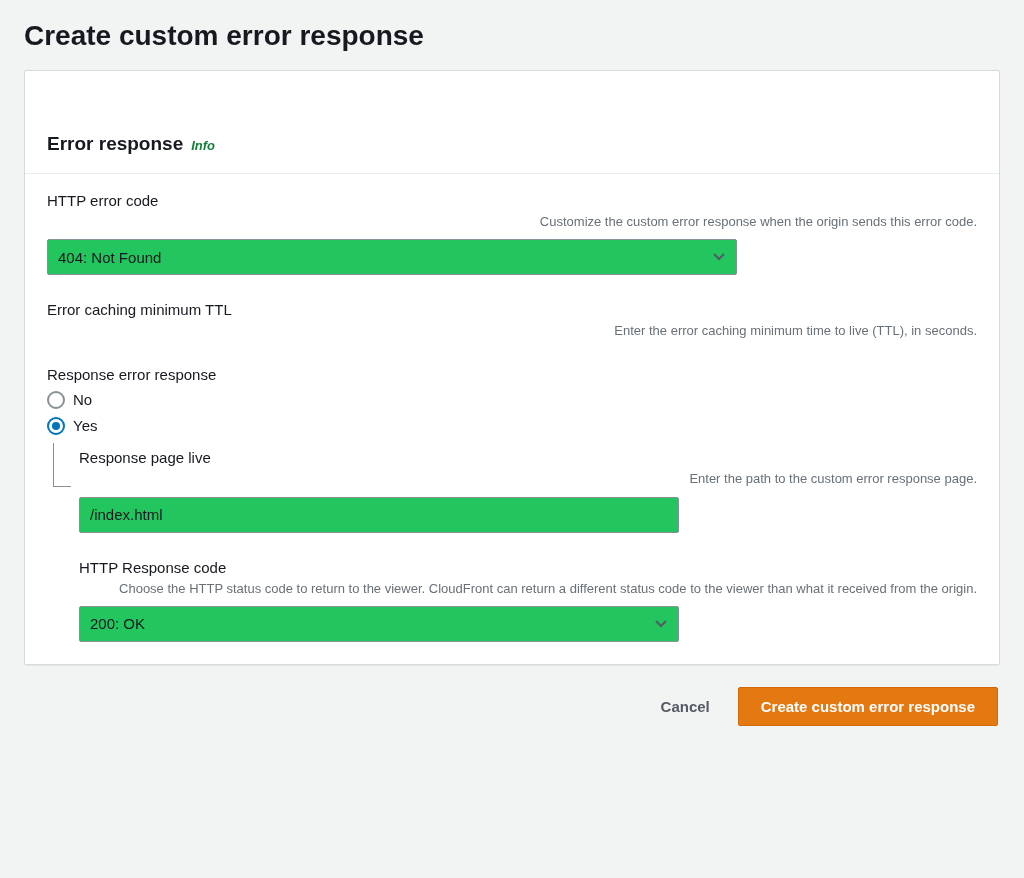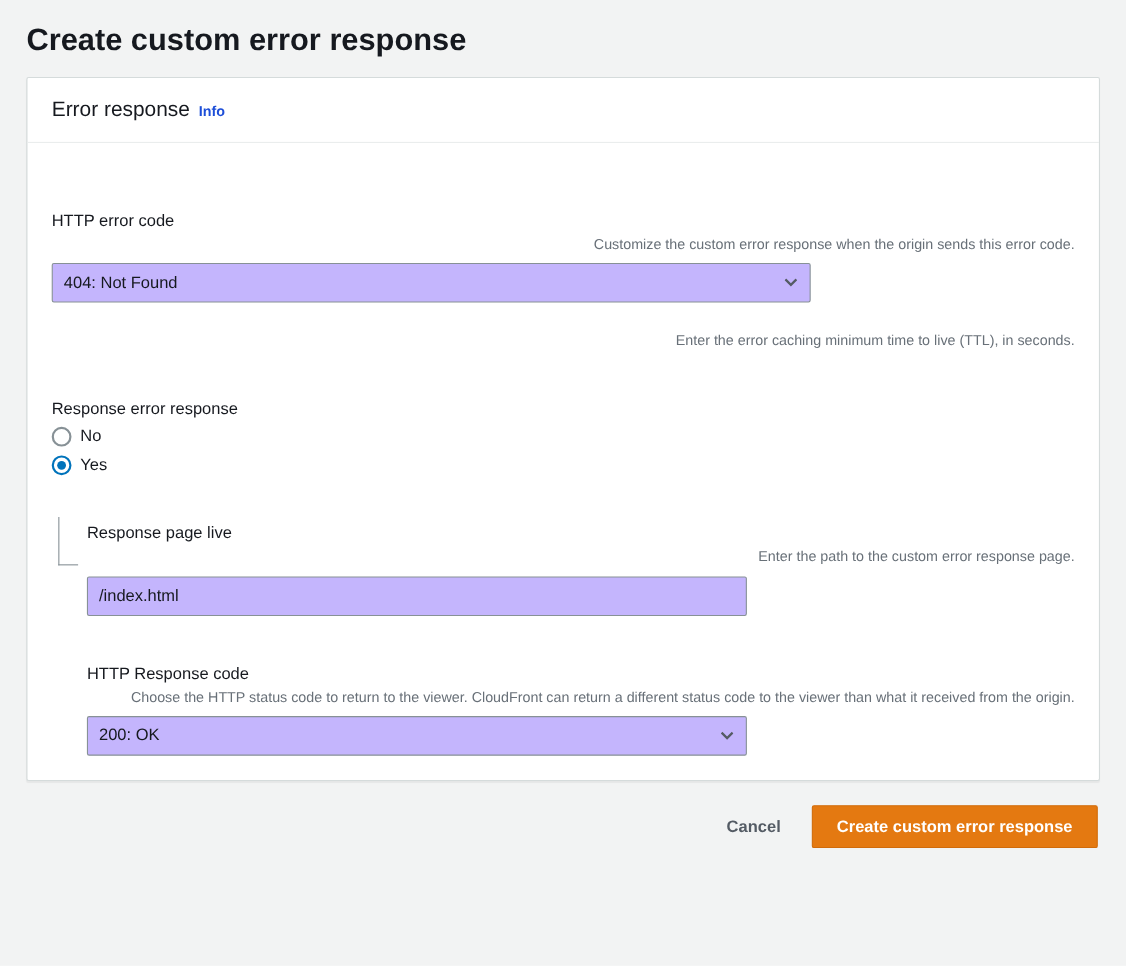--- a/index.html
+++ b/index.html
@@ -25,58 +25,59 @@
   }
   .panel-header {
     padding: 18px 22px 18px 22px;
     border-bottom: 1px solid #eaeded;
     display: flex;
     align-items: baseline;
     gap: 8px;
   }
   .panel-header-title {
     font-size: 19px;
-    font-weight: 400;
+    font-weight: 700;
+    margin-top: 44px;
   }
   .info-link {
     font-size: 13px;
-    color: #1d4ed8;
+    color: #15803d;
     font-weight: 600;
     cursor: pointer;
+    font-style: italic;
   }
   .panel-body {
     padding: 18px 22px 22px 22px;
   }
   .field-group { margin-bottom: 26px; }
   .field-group:last-of-type { margin-bottom: 0; }
   .field-label {
     font-size: 15px;
     font-weight: 400;
     color: #16191f;
     margin-bottom: 4px;
-    margin-top: 44px;
   }
   .field-desc {
     font-size: 13px;
     color: #687078;
     margin-bottom: 8px;
     line-height: 1.4;
     text-align: right;
   }
   .select-wrap, .input-wrap {
     position: relative;
     width: 690px;
     max-width: 100%;
   }
   .select-box, .text-input {
     width: 100%;
     height: 36px;
     border: 1px solid #879196;
     border-radius: 2px;
-    background: #c4b5fd;
+    background: #22c55e;
     font-size: 15px;
     padding: 0 10px;
     color: #16191f;
     outline: none;
     font-family: inherit;
     display: flex;
     align-items: center;
   }
   .select-box {
     cursor: pointer;
@@ -178,20 +179,21 @@
         <div class="select-box">404: Not Found</div>
         <span class="caret-icon">
           <svg width="12" height="8" viewBox="0 0 12 8">
               <path d="M1 1 L6 6 L11 1" fill="none" stroke="#545b64" stroke-width="2"></path>
             </svg>
         </span>
       </div>
     </div>
 
     <div class="field-group">
+      <div class="field-label">Error caching minimum TTL</div>
       <div class="field-desc">Enter the error caching minimum time to live (TTL), in seconds.</div>
     </div>
 
     <div class="field-group">
       <div class="field-label">Response error response</div>
 
       <div class="radio-row">
         <span class="radio-outer"></span>
         <span class="radio-label">No</span>
       </div>

